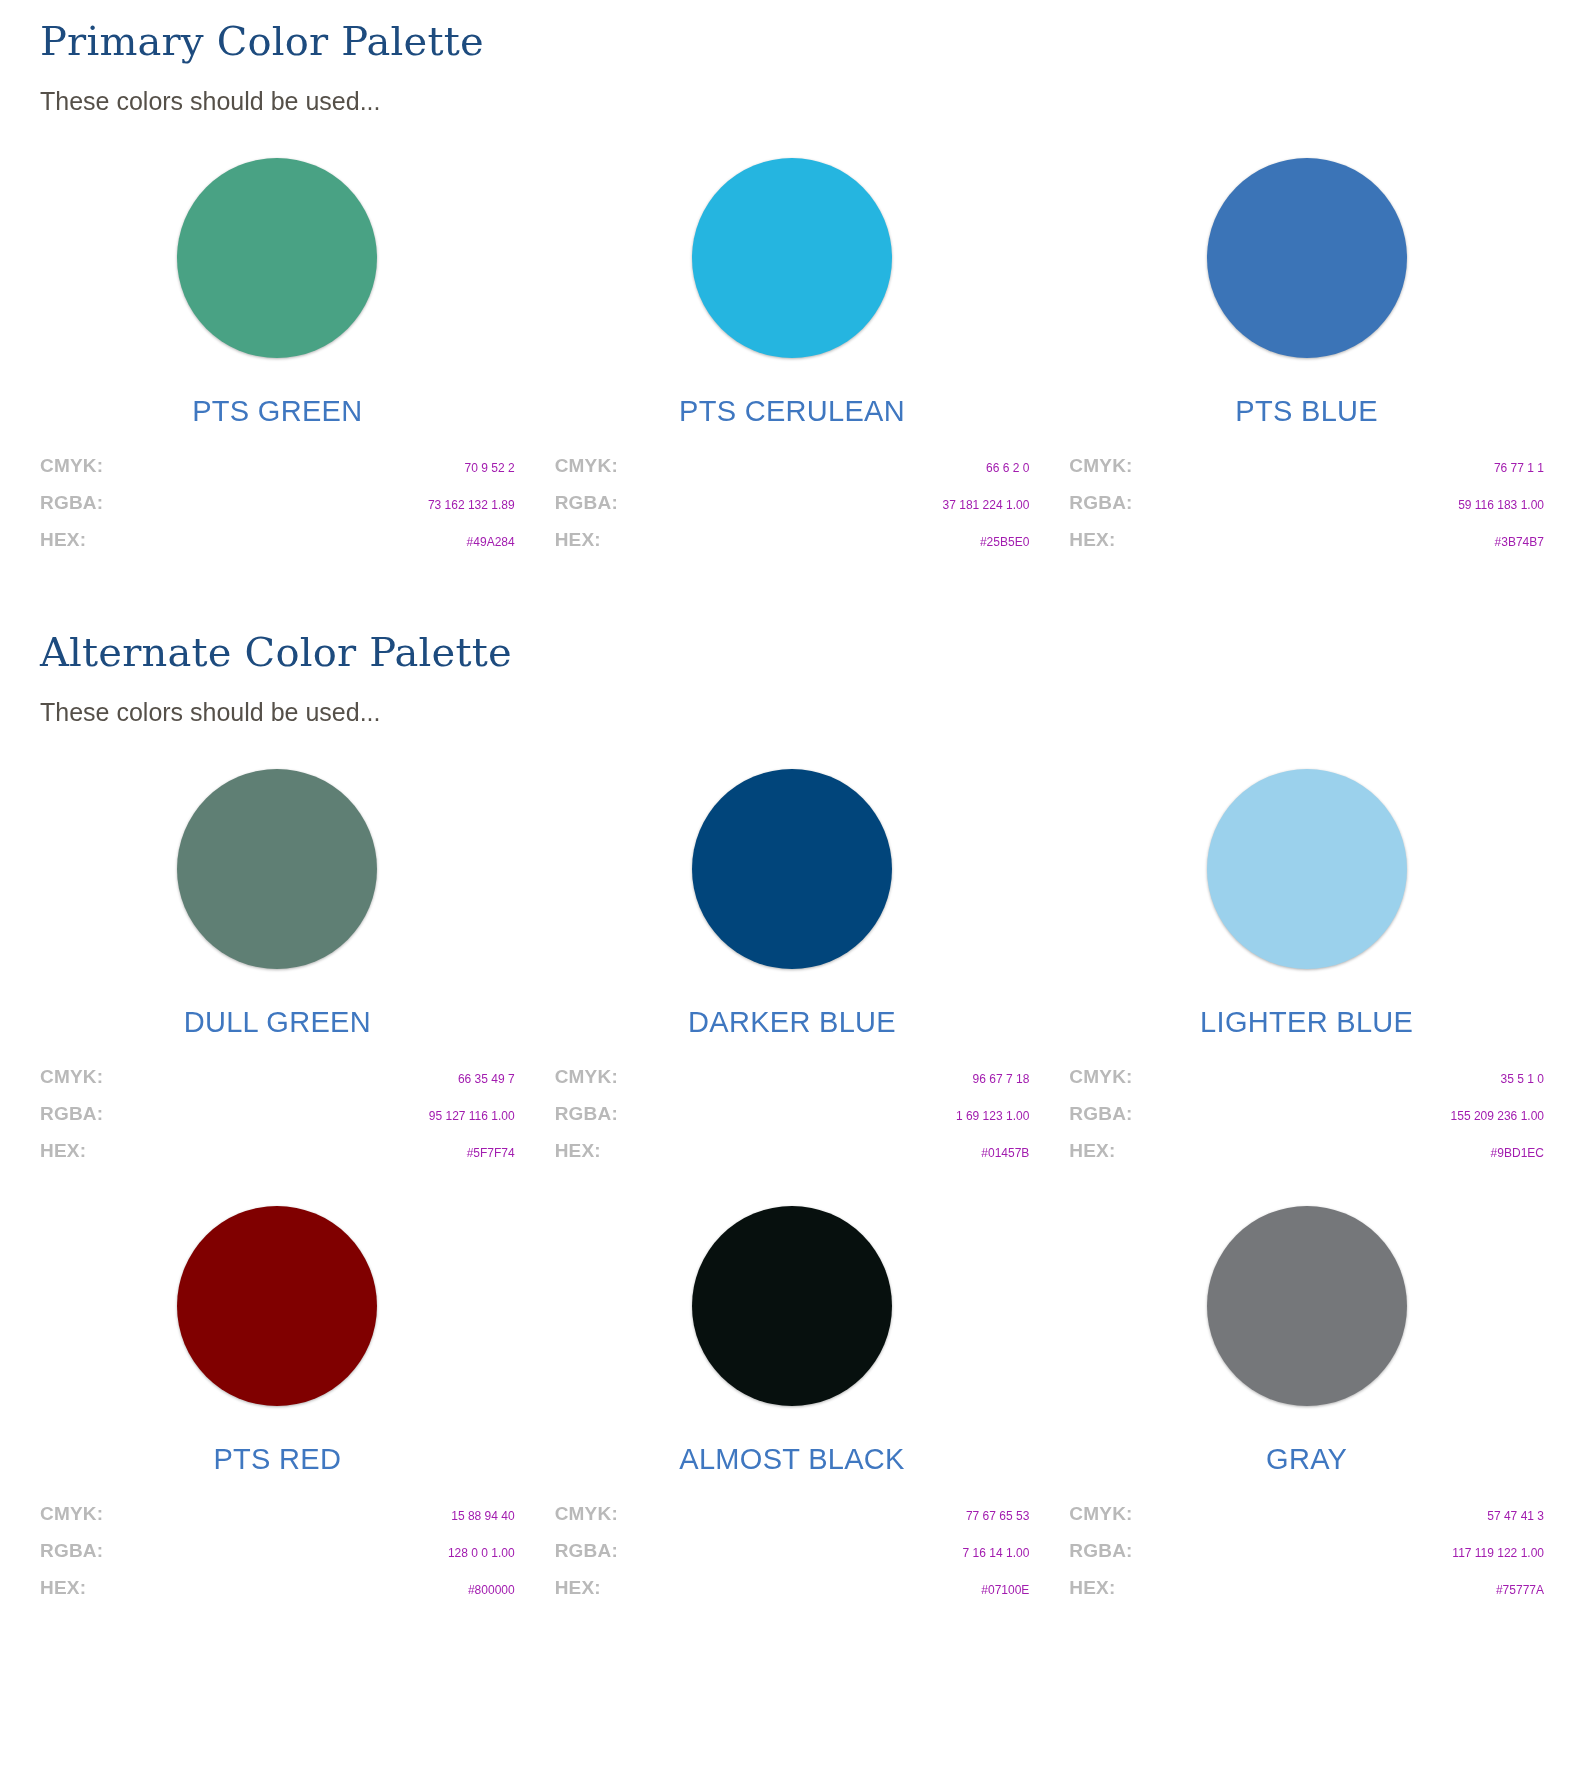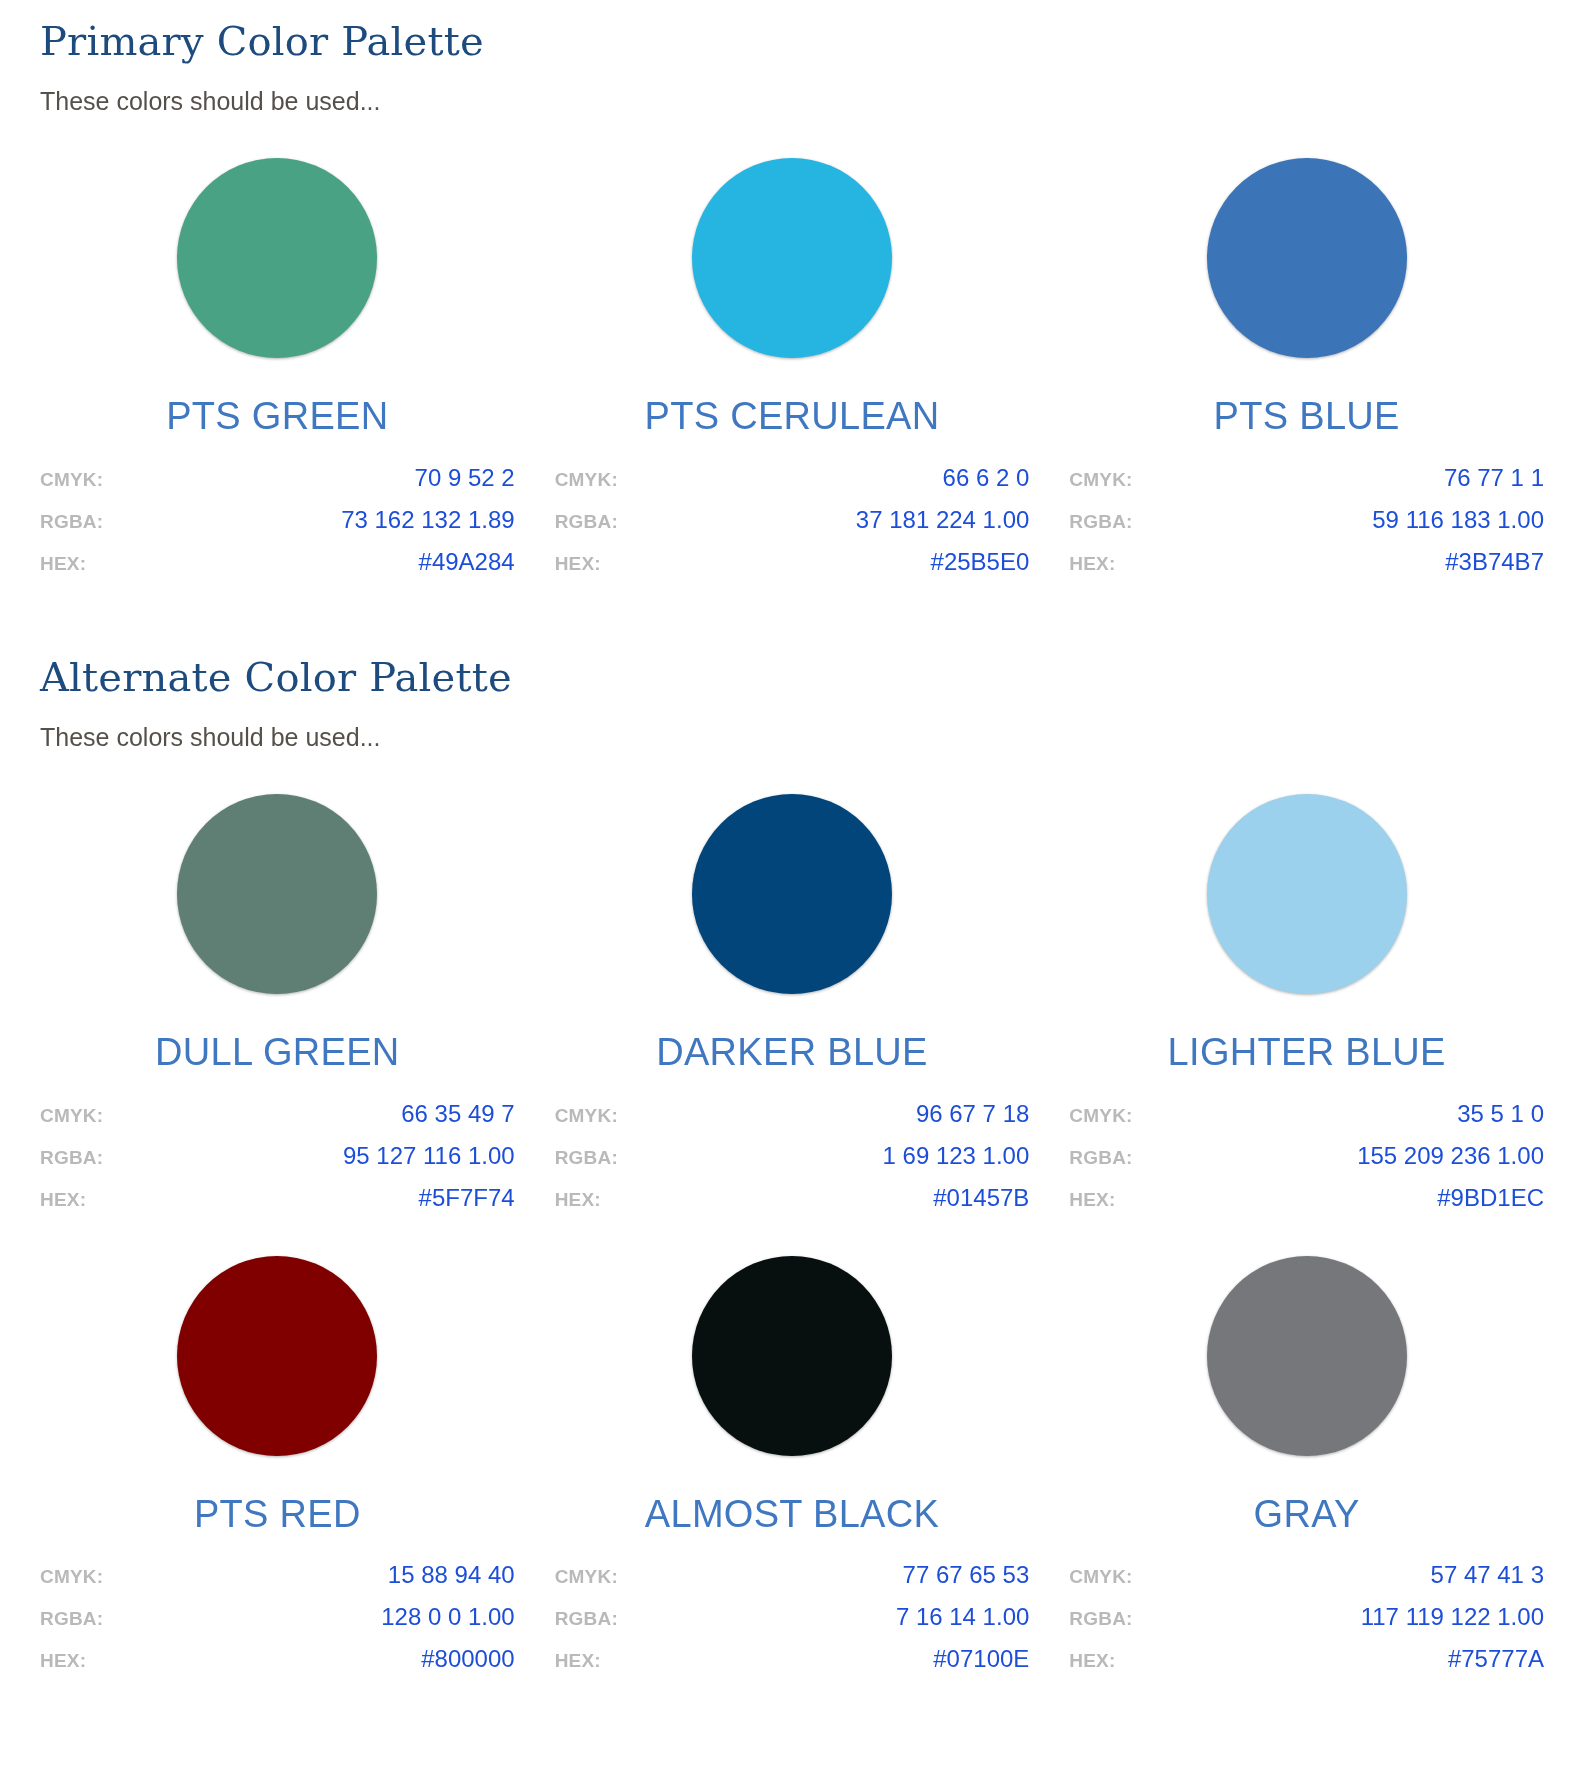--- a/index.html
+++ b/index.html
@@ -66,21 +66,21 @@
     justify-content: center;
   }
   .swatch-circle {
     width: 200px;
     height: 200px;
     border-radius: 50%;
     box-shadow: 0 1px 3px rgba(0,0,0,0.30);
   }
   .swatch-name {
     font-family: "Liberation Sans", sans-serif;
-    font-size: 38px;
+    font-size: 29px;
     font-weight: 400;
     color: #3f77c0;
     letter-spacing: 0.3px;
     text-align: center;
     line-height: 1.1;
     width: 100%;
   }
   .swatch-specs {
     width: 100%;
     box-sizing: border-box;
@@ -94,23 +94,23 @@
   .spec-label {
     font-family: "Liberation Sans", sans-serif;
     font-size: 19px;
     font-weight: bold;
     color: #b9b9b9;
     letter-spacing: 0.2px;
     white-space: nowrap;
   }
   .spec-value {
     font-family: "Liberation Sans", sans-serif;
-    font-size: 24px;
+    font-size: 12px;
     font-weight: 400;
-    color: #1d4ed8;
+    color: #a21caf;
     white-space: nowrap;
     text-align: right;
   }
 </style>
 </head>
 <body>
 
 <div class="page">
   <div id="sections-root">
       <div class="section" style="margin-top: 18px;">

